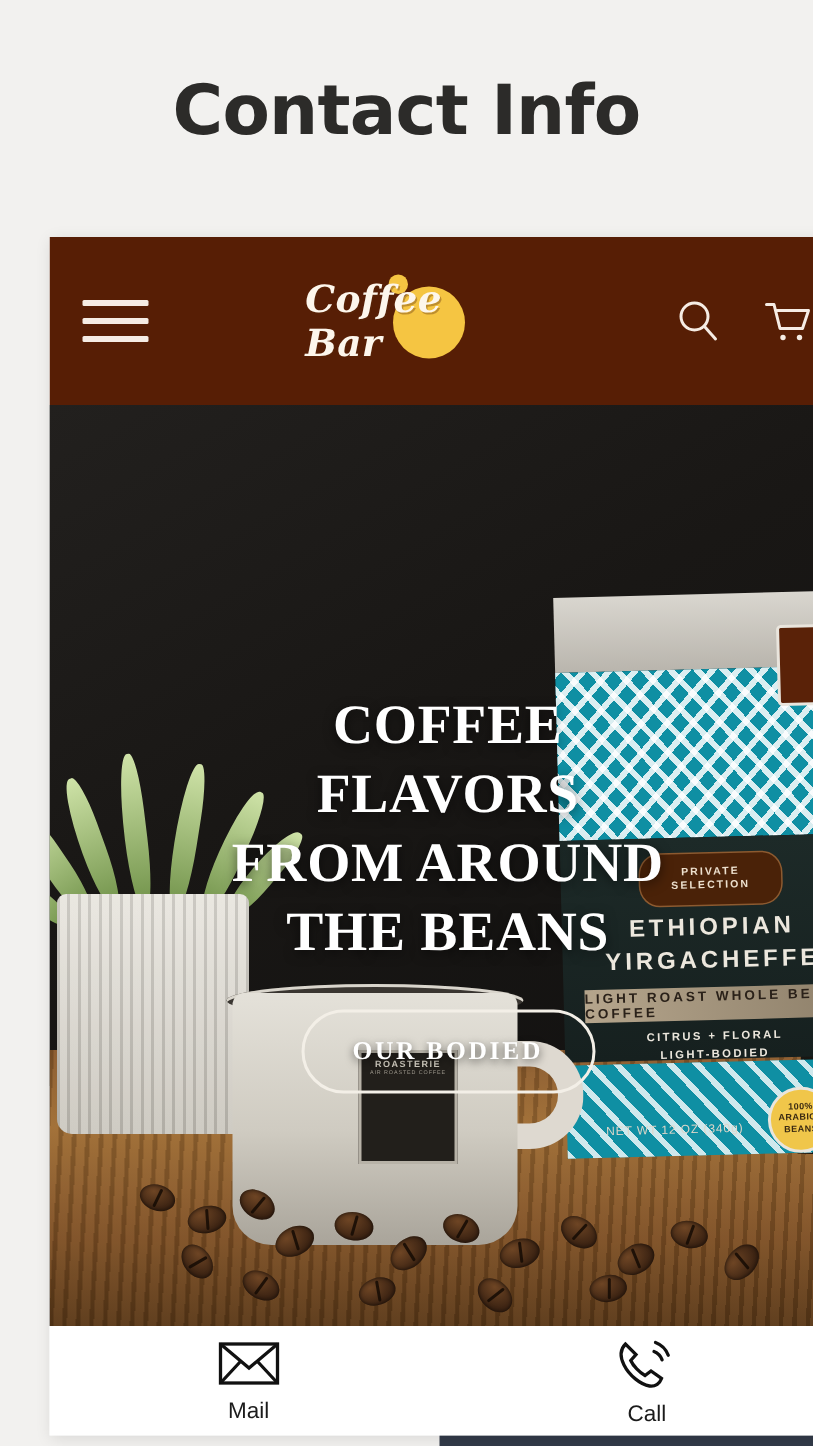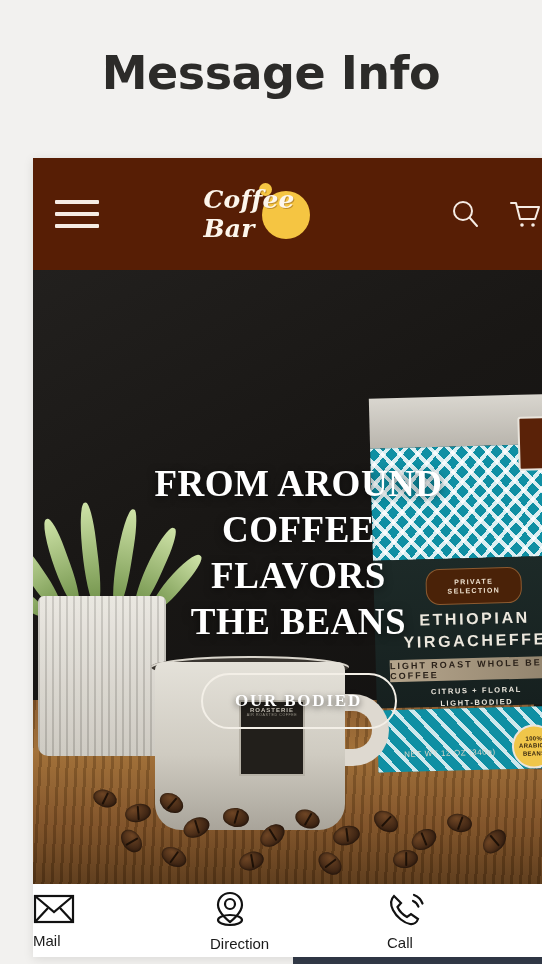--- a/index.html
+++ b/index.html
@@ -246,38 +246,38 @@
     display:flex; align-items:center; justify-content:center;
     text-shadow:0 2px 6px rgba(0,0,0,.6);
   }
 
   
   #action-bar{
     position:relative; height:73px; background:#ffffff;
     display:flex; align-items:center;
   }
   .action-item{
-    flex:1; display:flex; flex-direction:column; 
+    flex:1; display:flex; flex-direction:column; align-items:center;
     justify-content:center; gap:7px; cursor:pointer;
   }
   .action-label{
     font-size:15px; color:#1b1b1b;
     font-family:"Liberation Sans", sans-serif;
   }
   .action-icon{ line-height:0; }
 </style>
 </head>
 <body>
 
 <div id="deco-light-topright"></div>
 <div id="deco-navy-right"></div>
 <div id="deco-orange-diag"></div>
 <div id="deco-navy-bottom"></div>
 
-<div id="page-title">Message Info</div>
+<div id="page-title">Contact Info</div>
 
 <div id="phone-card">
 
   <div id="site-header">
 
     <div id="hamburger">
       <span></span>
       <span></span>
       <span></span>
     </div>
@@ -363,51 +363,41 @@
     <div class="bean" style="left:378px;top:560px;width:26px;height:19px;transform:rotate(-30deg);"></div>
     <div class="bean" style="left:414px;top:544px;width:25px;height:18px;transform:rotate(12deg);"></div>
     <div class="bean" style="left:448px;top:562px;width:27px;height:19px;transform:rotate(-48deg);"></div>
     <div class="bean" style="left:128px;top:578px;width:26px;height:18px;transform:rotate(28deg);"></div>
     <div class="bean" style="left:206px;top:582px;width:25px;height:18px;transform:rotate(-18deg);"></div>
     <div class="bean" style="left:284px;top:584px;width:26px;height:19px;transform:rotate(44deg);"></div>
     <div class="bean" style="left:360px;top:580px;width:25px;height:18px;transform:rotate(-8deg);"></div>
 
     <div id="hero-overlay">
       <div id="hero-headline">
+        <div>COFFEE FLAVORS</div>
         <div>FROM AROUND</div>
-        <div>COFFEE FLAVORS</div>
         <div>THE BEANS</div>
       </div>
       <div id="our-story-btn">OUR BODIED</div>
     </div>
   </div>
 
   <div id="action-bar">
 
     <div class="action-item">
       <span class="action-icon">
         <svg width="42" height="32" viewBox="0 0 42 32" fill="none" stroke="#111" stroke-width="2.2">
           <rect x="2" y="3" width="38" height="26"></rect>
           <path d="M2 3 L21 19 L40 3"></path>
           <path d="M2 29 L15 15 M40 29 L27 15"></path>
         </svg>
       </span>
       <span class="action-label">Mail</span>
     </div>
 
-    <div class="action-item">
-      <span class="action-icon">
-        <svg width="40" height="38" viewBox="0 0 40 38" fill="none" stroke="#111" stroke-width="2.2">
-          <path d="M20 3 C13 3 8 8.4 8 15 C8 23 20 32 20 32 C20 32 32 23 32 15 C32 8.4 27 3 20 3 Z"></path>
-          <circle cx="20" cy="14" r="5"></circle>
-          <ellipse cx="20" cy="30" rx="12" ry="5"></ellipse>
-        </svg>
-      </span>
-      <span class="action-label">Direction</span>
-    </div>
 
     <div class="action-item">
       <span class="action-icon">
         <svg width="42" height="36" viewBox="0 0 42 36" fill="none" stroke="#111" stroke-width="2.2" stroke-linecap="round">
           <path d="M7 5 C4 8 3 13 6 19 C9.5 26 17 32 23 33 C27 33.6 30 31 31 28 L24 23 L20 26 C16.5 24 12 19.5 10.5 16 L14 12 Z"></path>
           <path d="M27 4 C31 5.5 34 8.5 35.5 12.5"></path>
           <path d="M26 10 C28.5 11 30.5 13 31.4 15.6"></path>
         </svg>
       </span>
       <span class="action-label">Call</span>

